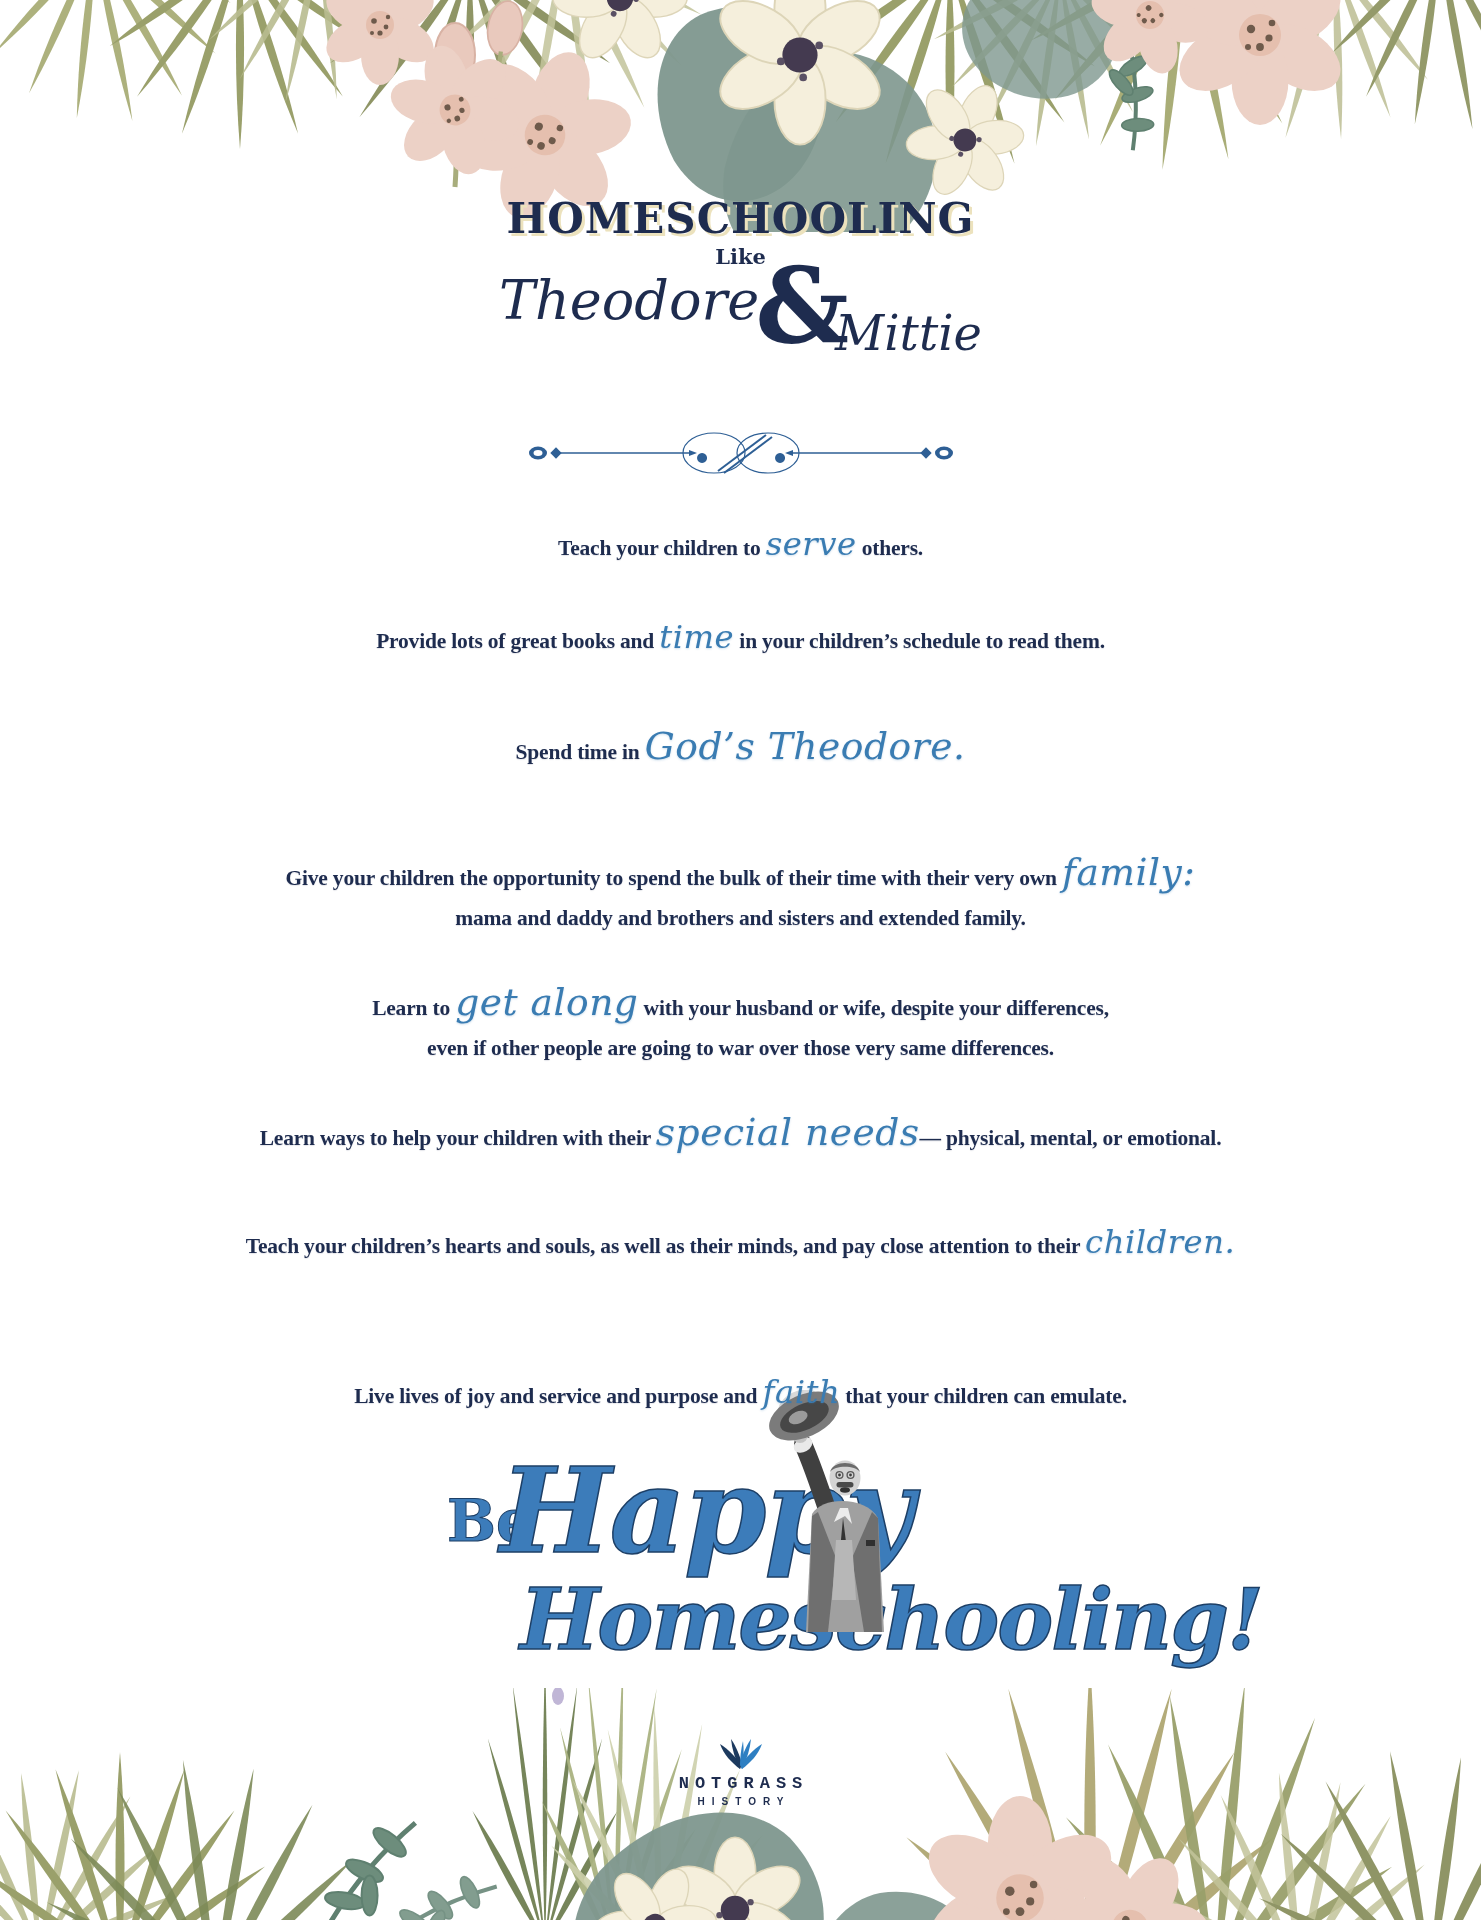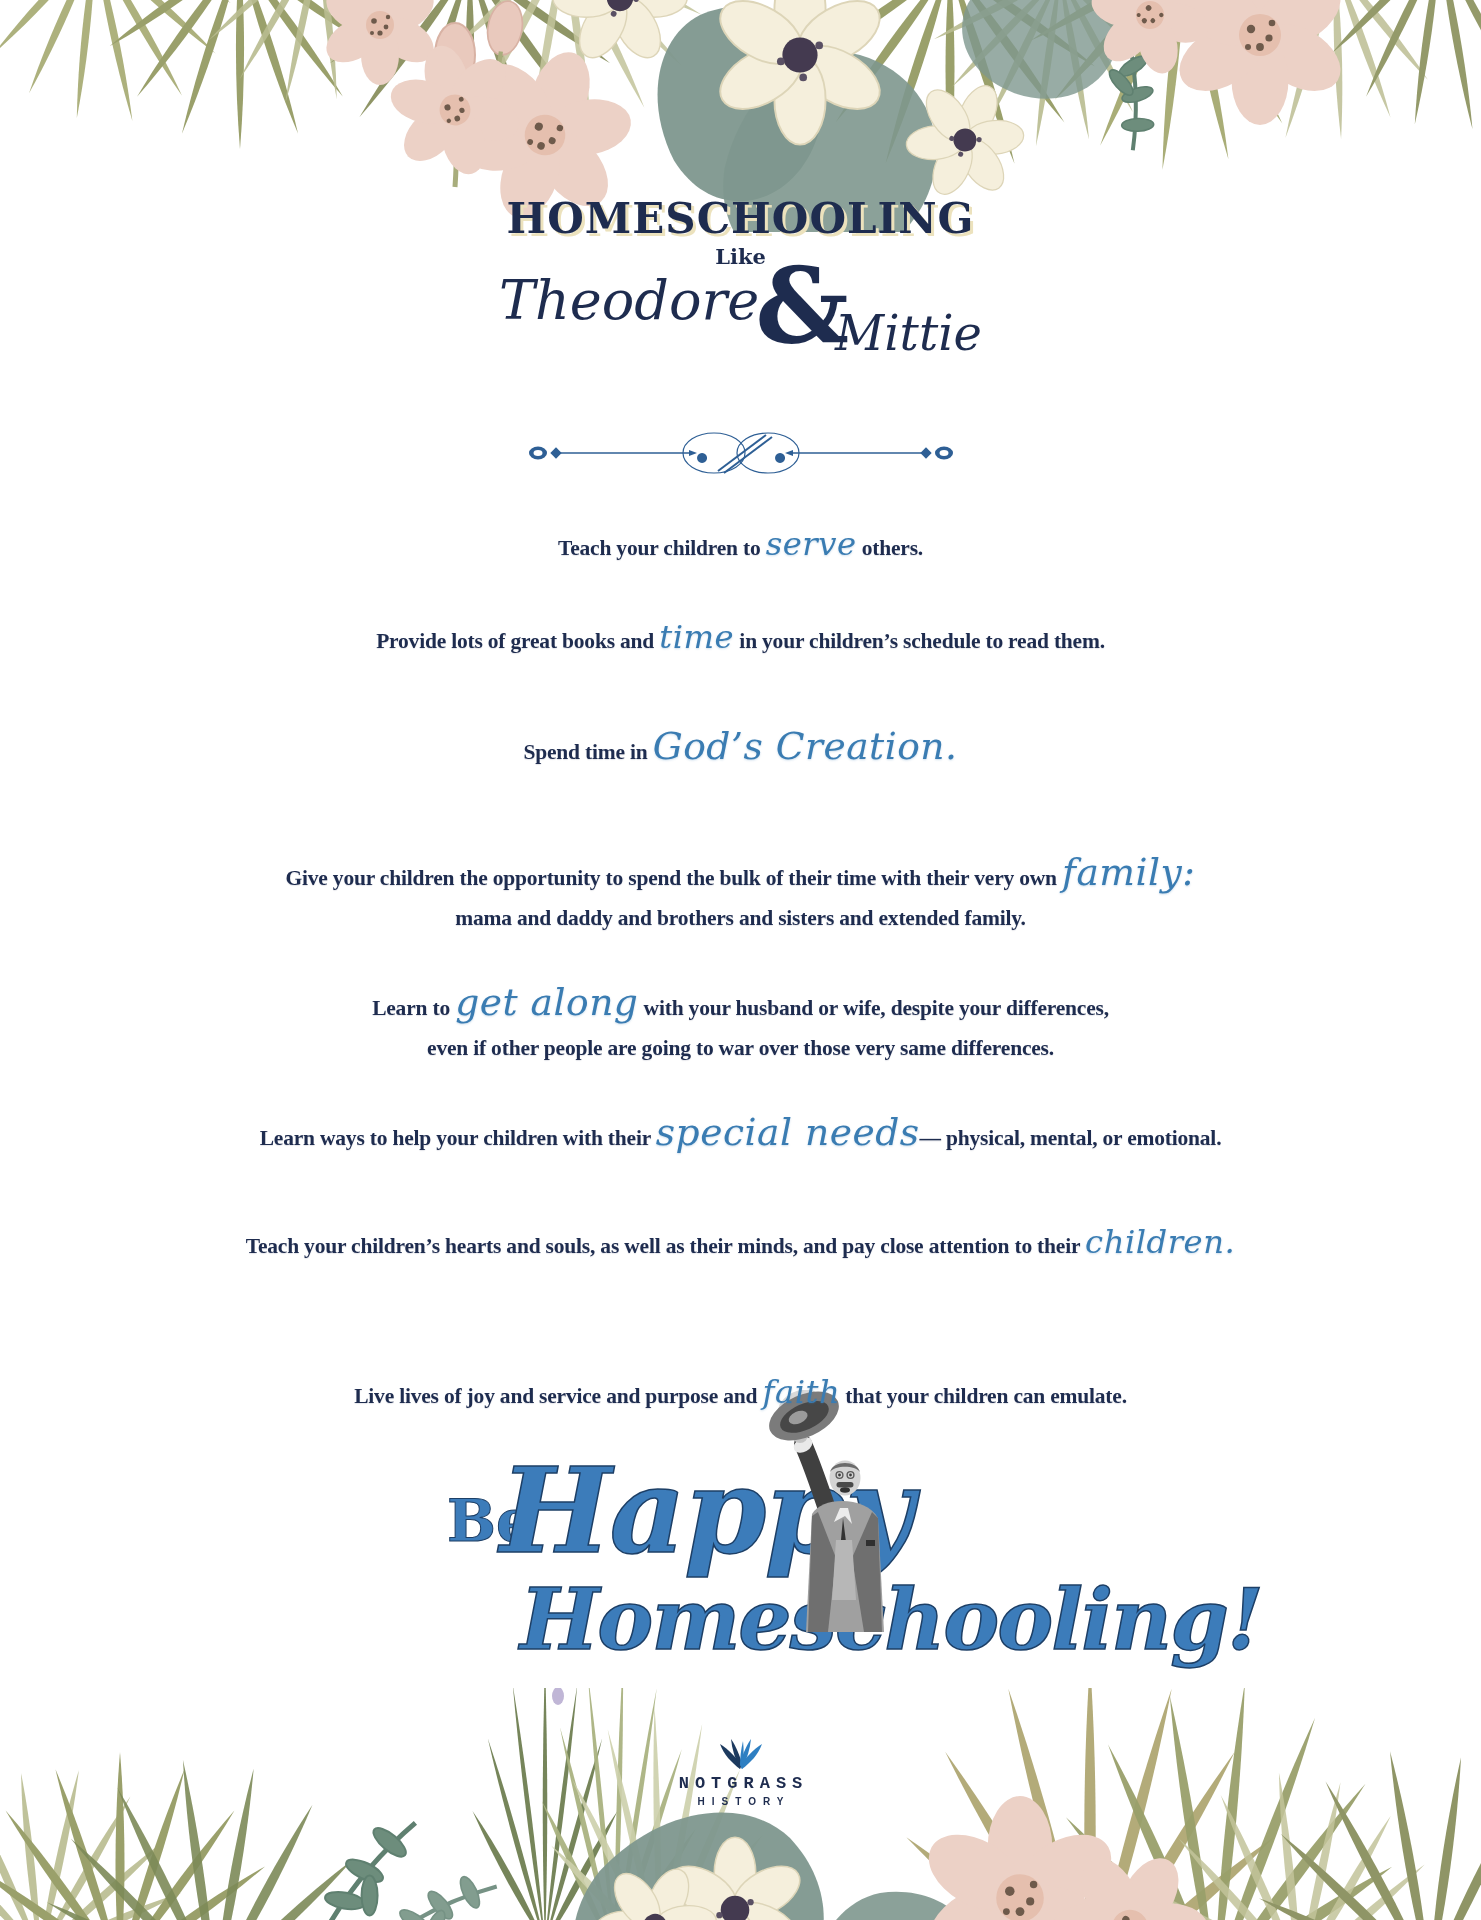--- a/index.html
+++ b/index.html
@@ -199,21 +199,21 @@
     </g>
   </svg>
 
   <p id="tip-0" class="tip">
     <span>Teach your children to </span><span class="accent">serve</span><span> others.</span>
   </p>
   <p id="tip-1" class="tip">
     <span>Provide lots of great books and </span><span class="accent">time</span><span> in your children’s schedule to read them.</span>
   </p>
   <p id="tip-2" class="tip">
-    <span>Spend time in </span><span class="accent big">God’s Creation.</span><span></span>
+    <span>Spend time in </span><span class="accent big">God’s Theodore.</span><span></span>
   </p>
   <p id="tip-3" class="tip">
     <span>Give your children the opportunity to spend the bulk of their time with their very own </span><span class="accent big">family:</span><span></span>
     <span class="line2">mama and daddy and brothers and sisters and extended family.</span>
   </p>
   <p id="tip-4" class="tip">
     <span>Learn to </span><span class="accent big">get along</span><span> with your husband or wife, despite your differences,</span>
     <span class="line2">even if other people are going to war over those very same differences.</span>
   </p>
   <p id="tip-5" class="tip">

